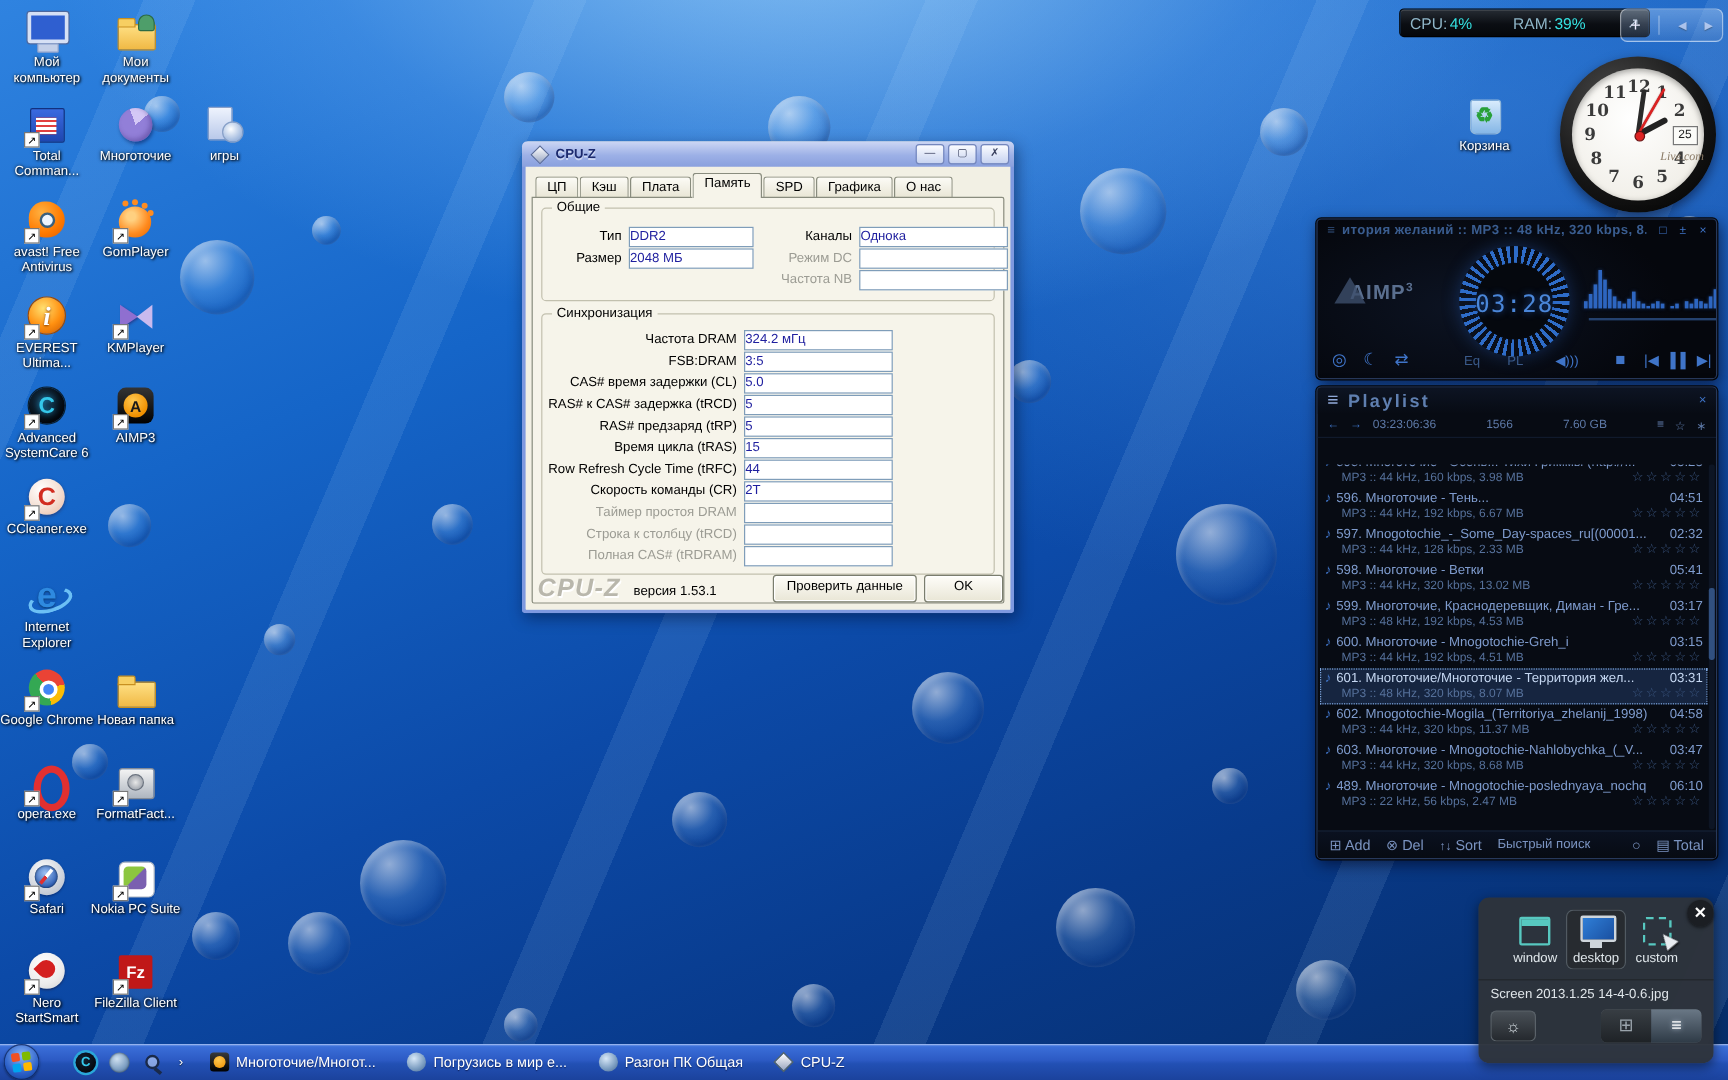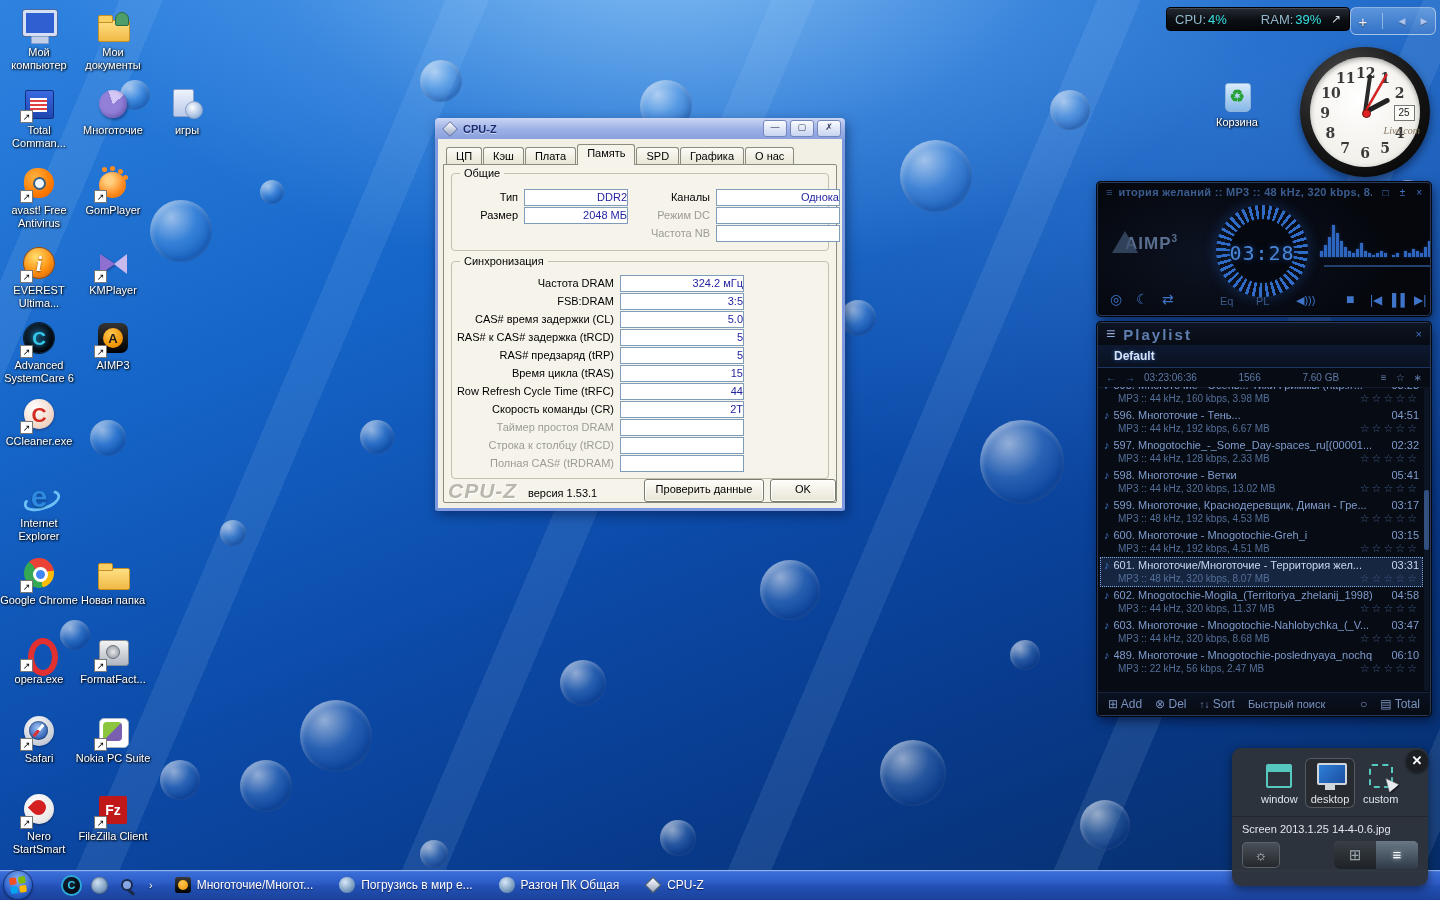--- a/index.html
+++ b/index.html
@@ -59,21 +59,21 @@
   .ia-safari .extra{position:absolute;left:17px;top:9px;width:3px;height:15px;background:linear-gradient(#fff 50%,#e03030 50%);transform:rotate(40deg);z-index:2}
   .ia-nokia::before{left:5px;top:4px;width:28px;height:28px;background:#fff;border:1px solid #aab4c2;border-radius:5px}
   .ia-nokia::after{content:"";left:9px;top:8px;right:auto;bottom:auto;width:19px;height:19px;border-radius:4px;background:linear-gradient(135deg,#8cc63f 0 48%,#7a5fb0 52% 100%)}
   .ia-nero::before{left:4px;top:2px;width:30px;height:30px;border-radius:50%;background:radial-gradient(circle at 40% 32%,#fff,#ececec 60%,#cfcfcf);box-shadow:0 1px 2px rgba(40,0,0,.4)}
   .ia-nero::after{content:"";left:11px;top:8px;right:auto;bottom:auto;width:15px;height:15px;background:#d42020;border-radius:50% 50% 50% 0;transform:rotate(45deg)}
   .ia-fz::before{left:5px;top:4px;width:28px;height:28px;background:#c01818;border-radius:2px}
   .ia-fz::after{content:"Fz";color:#fff;font-weight:700;font-size:14px}
   .ia-bin::before{left:7px;top:5px;width:24px;height:27px;background:linear-gradient(rgba(225,242,255,.95),rgba(150,195,235,.85));border:1px solid #8fb6da;border-radius:3px 3px 5px 5px}
   .ia-bin::after{content:"♻";color:#28a038;font-size:17px;font-weight:700}
   
-  #perf{position:absolute;left:1166px;top:7px;width:184px;height:24px;border-radius:4px;
+  #perf{position:absolute;left:1166px;top:7px;width:209px;height:24px;border-radius:4px;
     background:linear-gradient(#262c34,#0b0e13 55%,#05070a);border:1px solid #000;box-shadow:inset 0 1px 0 rgba(255,255,255,.15);
     display:flex;align-items:center;font-size:13px;color:#8fb6c8;padding:0 8px;box-sizing:border-box}
   #perf b{color:#35e0e0;font-weight:400;margin-left:2px}
   #perf .arr{margin-left:auto;color:#cfd8e0;font-size:12px}
   #gtool{position:absolute;left:1350px;top:7px;width:84px;height:26px;border-radius:6px;
     background:linear-gradient(rgba(200,225,255,.35),rgba(90,130,190,.25));border:1px solid rgba(255,255,255,.45);
     display:flex;align-items:center;justify-content:space-around;color:#eef;font-size:13px;text-shadow:0 1px 1px #345}
   #gtool .sep{width:1px;height:16px;background:rgba(255,255,255,.4)}
   
   #clock{position:absolute;left:1300px;top:47px;width:130px;height:130px;border-radius:50%;
@@ -97,21 +97,21 @@
   #cpuz .wbtns{margin-left:auto;display:flex;gap:3px}
   #cpuz .wbtn{width:22px;height:15px;border-radius:3px;border:1px solid #7487bd;background:linear-gradient(#fbfcff,#c7d3f0);
     font-size:9px;line-height:13px;text-align:center;color:#39405e}
   #cpuz .tabs{position:absolute;left:8px;top:27px;display:flex;align-items:flex-end;height:20px}
   .tab{border:1px solid #898c7e;border-bottom:none;border-radius:3px 3px 0 0;padding:2px 9px 2px;margin-right:1px;
     background:linear-gradient(#fcfbf6,#e8e5d4);height:13px}
   .tab.active{background:#f6f4ea;height:16px;position:relative;z-index:2;box-shadow:0 1px 0 #f6f4ea}
   #cpuz .content{position:absolute;left:5px;right:5px;top:46px;bottom:5px;border:1px solid #898c7e;border-radius:0 2px 2px 2px;background:#f6f4ea}
   .grp{position:absolute;left:7px;right:7px;border:1px solid #c2c0ae;border-radius:4px}
   .grp .gtitle{position:absolute;top:-7px;left:8px;background:#f6f4ea;padding:0 4px;font-size:11px}
-  .vbox{background:#fff;border:1px solid #7f9db9;height:15px;line-height:15px;text-align:right;color:#1f1f9f;font-size:11px;overflow:hidden}
+  .vbox{background:#fff;border:1px solid #7f9db9;height:15px;line-height:15px;text-align:left;color:#1f1f9f;font-size:11px;overflow:hidden}
   .frow{display:flex;align-items:center;height:18px}
   .flbl{text-align:right;padding-right:6px;white-space:nowrap}
   .dis{color:#9c9c94}
   #gen-left{position:absolute;left:4px;top:14px}
   #gen-right{position:absolute;left:180px;top:14px}
   #gen-left .flbl{width:62px}#gen-left .vbox{width:102px}
   #gen-right .flbl{width:78px}#gen-right .vbox{width:122px}
   #timing-rows{position:absolute;left:2px;top:12px}
   #timing-rows .flbl{width:160px}
   #timing-rows .vbox{width:122px}
@@ -573,23 +573,20 @@
       <span style="left:0"></span>
     </div>
   </div>
 
   <div id="plwin">
     <div class="phead">
       <span>≡</span>
       <span class="pt">Playlist</span>
       <span class="px">×</span>
     </div>
-    <div class="ptabs">
-      <span class="ptab">Default</span>
-    </div>
     <div class="ptools">
       <span style="color:#3f74c8">←</span>
       <span style="color:#3f74c8">→</span>
       <span>03:23:06:36</span>
       <span class="sp"></span>
       <span>1566</span>
       <span class="sp"></span>
       <span>7.60 GB</span>
       <span class="sp"></span>
       <span>≡</span>

